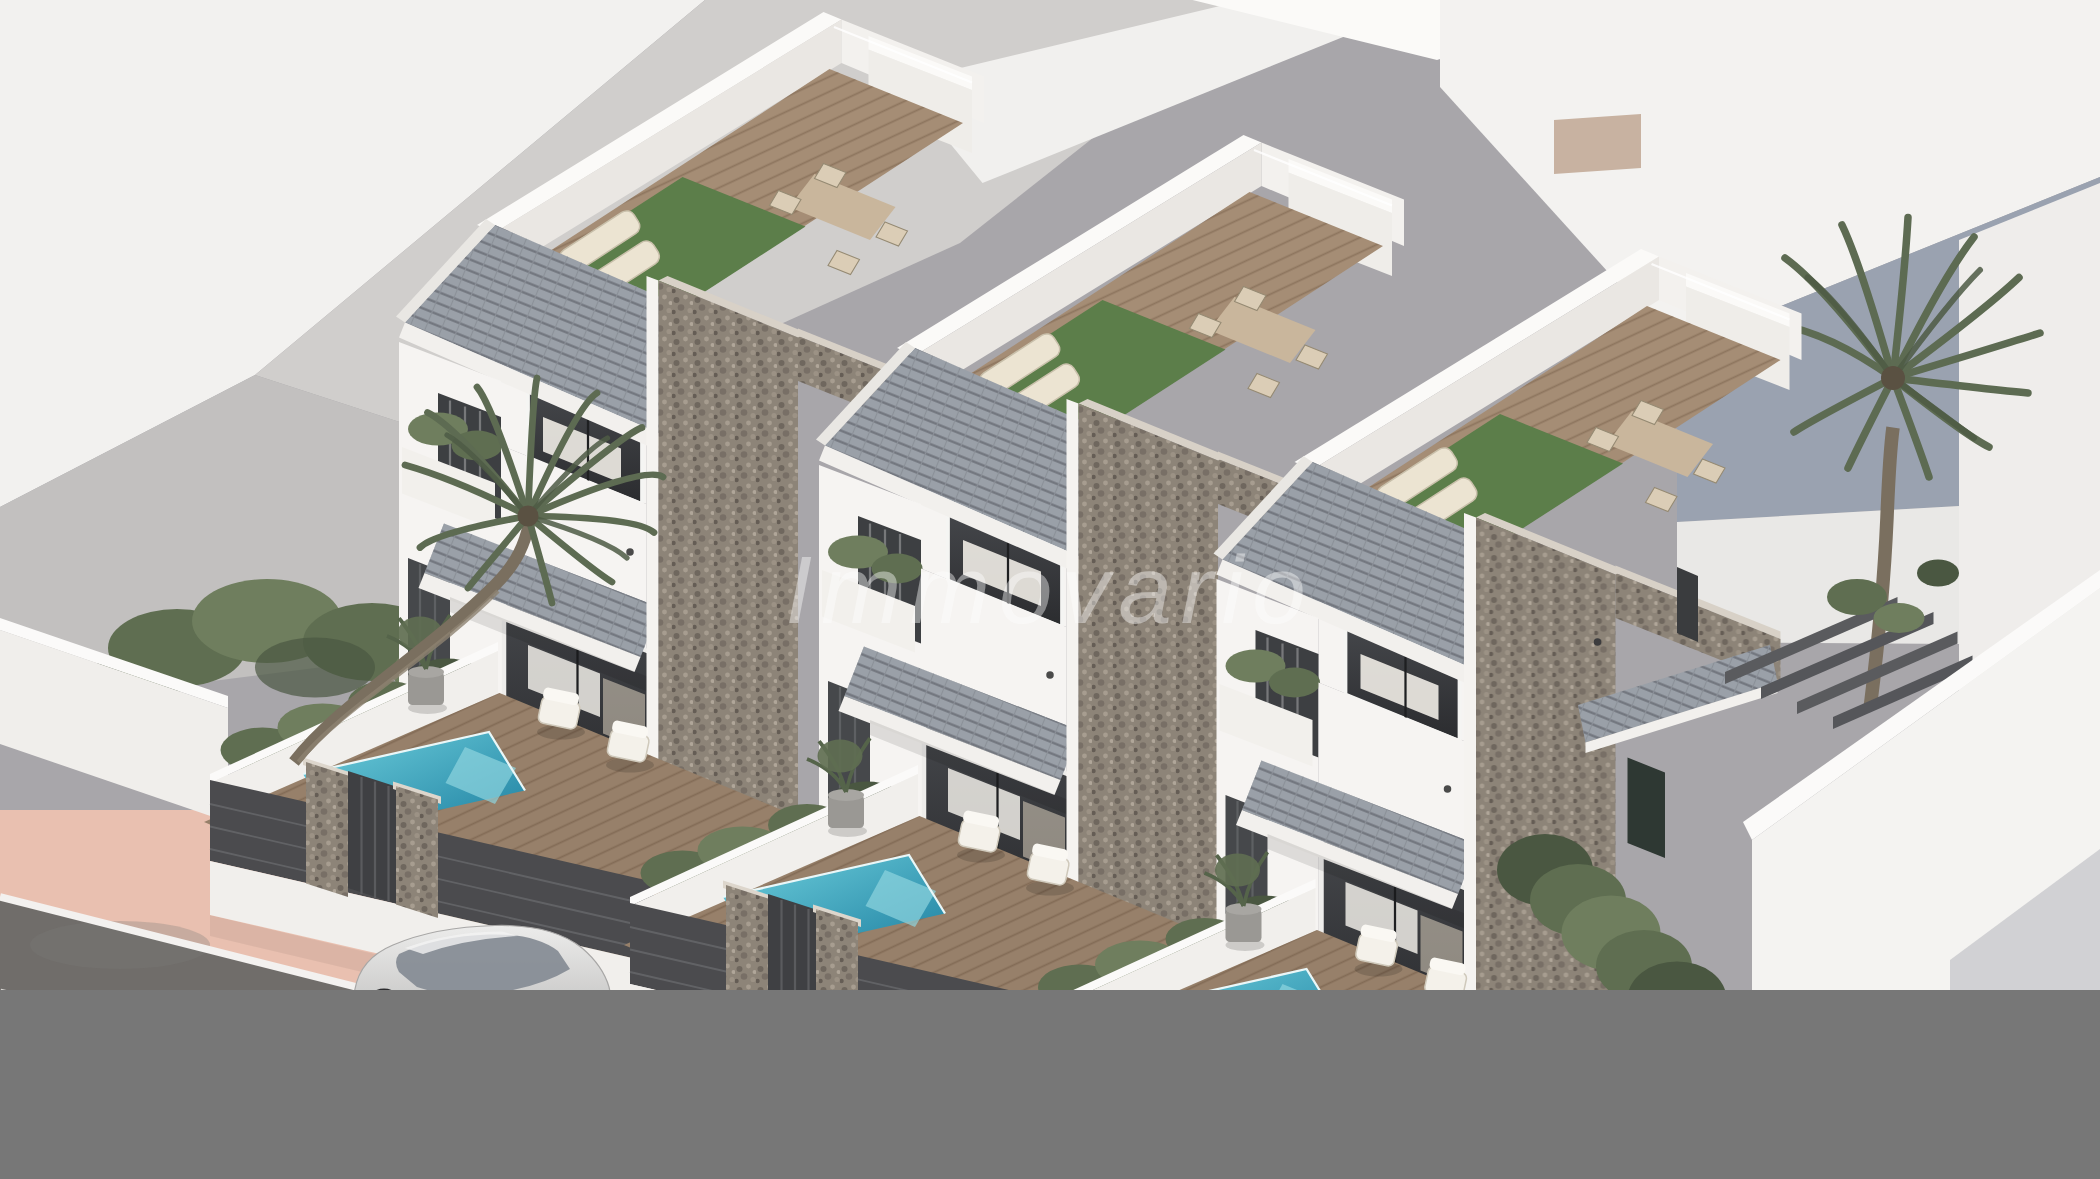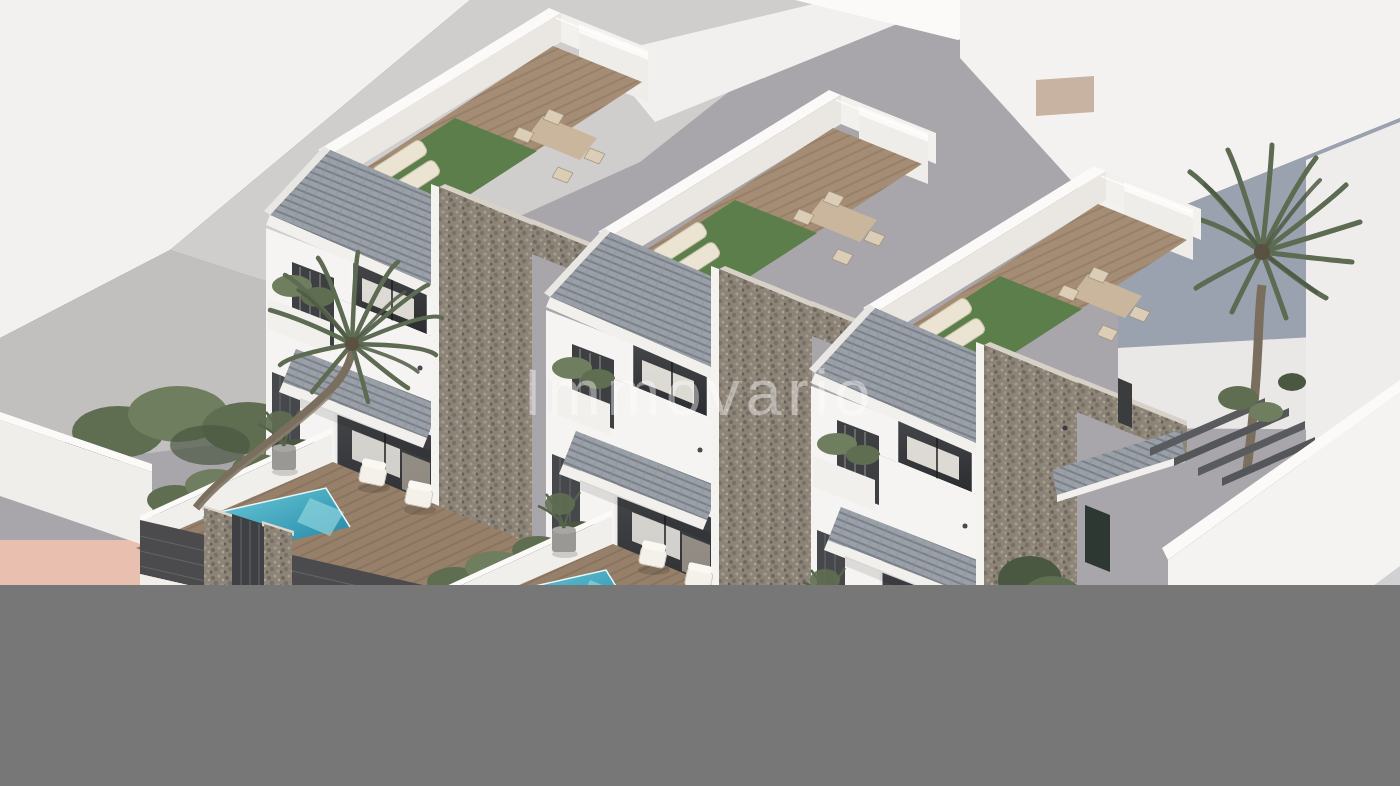--- a/index.html
+++ b/index.html
@@ -1,16 +1,16 @@
 <!DOCTYPE html>
 <html style="--sky: #a8a6aa; --bgwhite: #f2f1ef; --bggray: #d0cecc; --bgblue: #9aa2b0; --wallwhite: #f6f4f2; --wallshade: #eae7e3; --stone: #8d8478; --rooftile: #9aa0a8; --turf: #5c7e4a; --deck: #a58d75; --yarddeck: #97806a; --glass: #35373a; --fence: #4b4b4e; --gate: #3f4043; --poollight: #62c8d8; --pooldeep: #1d7fa0; --road: #706d6a; --pavement: #e9c0b0; --hedge: #5f6e51; --palm: #5d6b52; --car: #d2d1d0; --cream: #ece4d2; --tan: #c9b69c;"><head>
 <meta charset="utf-8">
 <style>
   html,body{margin:0;padding:0;background:#777;font-family:"Liberation Sans",sans-serif;}
-  .stage{position:relative;width:1400px;height:585px;overflow:hidden;background:var(--sky,#a8a6aa);}
+  .stage{position:relative;width:1400px;height:660px;overflow:hidden;background:var(--sky,#a8a6aa);font-style:italic;}
   svg{display:block}
   
   .c-sky{fill:var(--sky,#a8a6aa)}
   .c-bgwhite{fill:var(--bgwhite,#f2f1ef)}
   .c-bgwhite2{fill:#fbfaf8}
   .c-bggray{fill:var(--bggray,#d0cecc)}
   .c-bggray2{fill:#c2c0bf}
   .c-bgblue{fill:var(--bgblue,#9aa2b0)}
   .c-beige{fill:#c8b2a1}
   .c-wall{fill:var(--wallwhite,#f6f4f2)}

